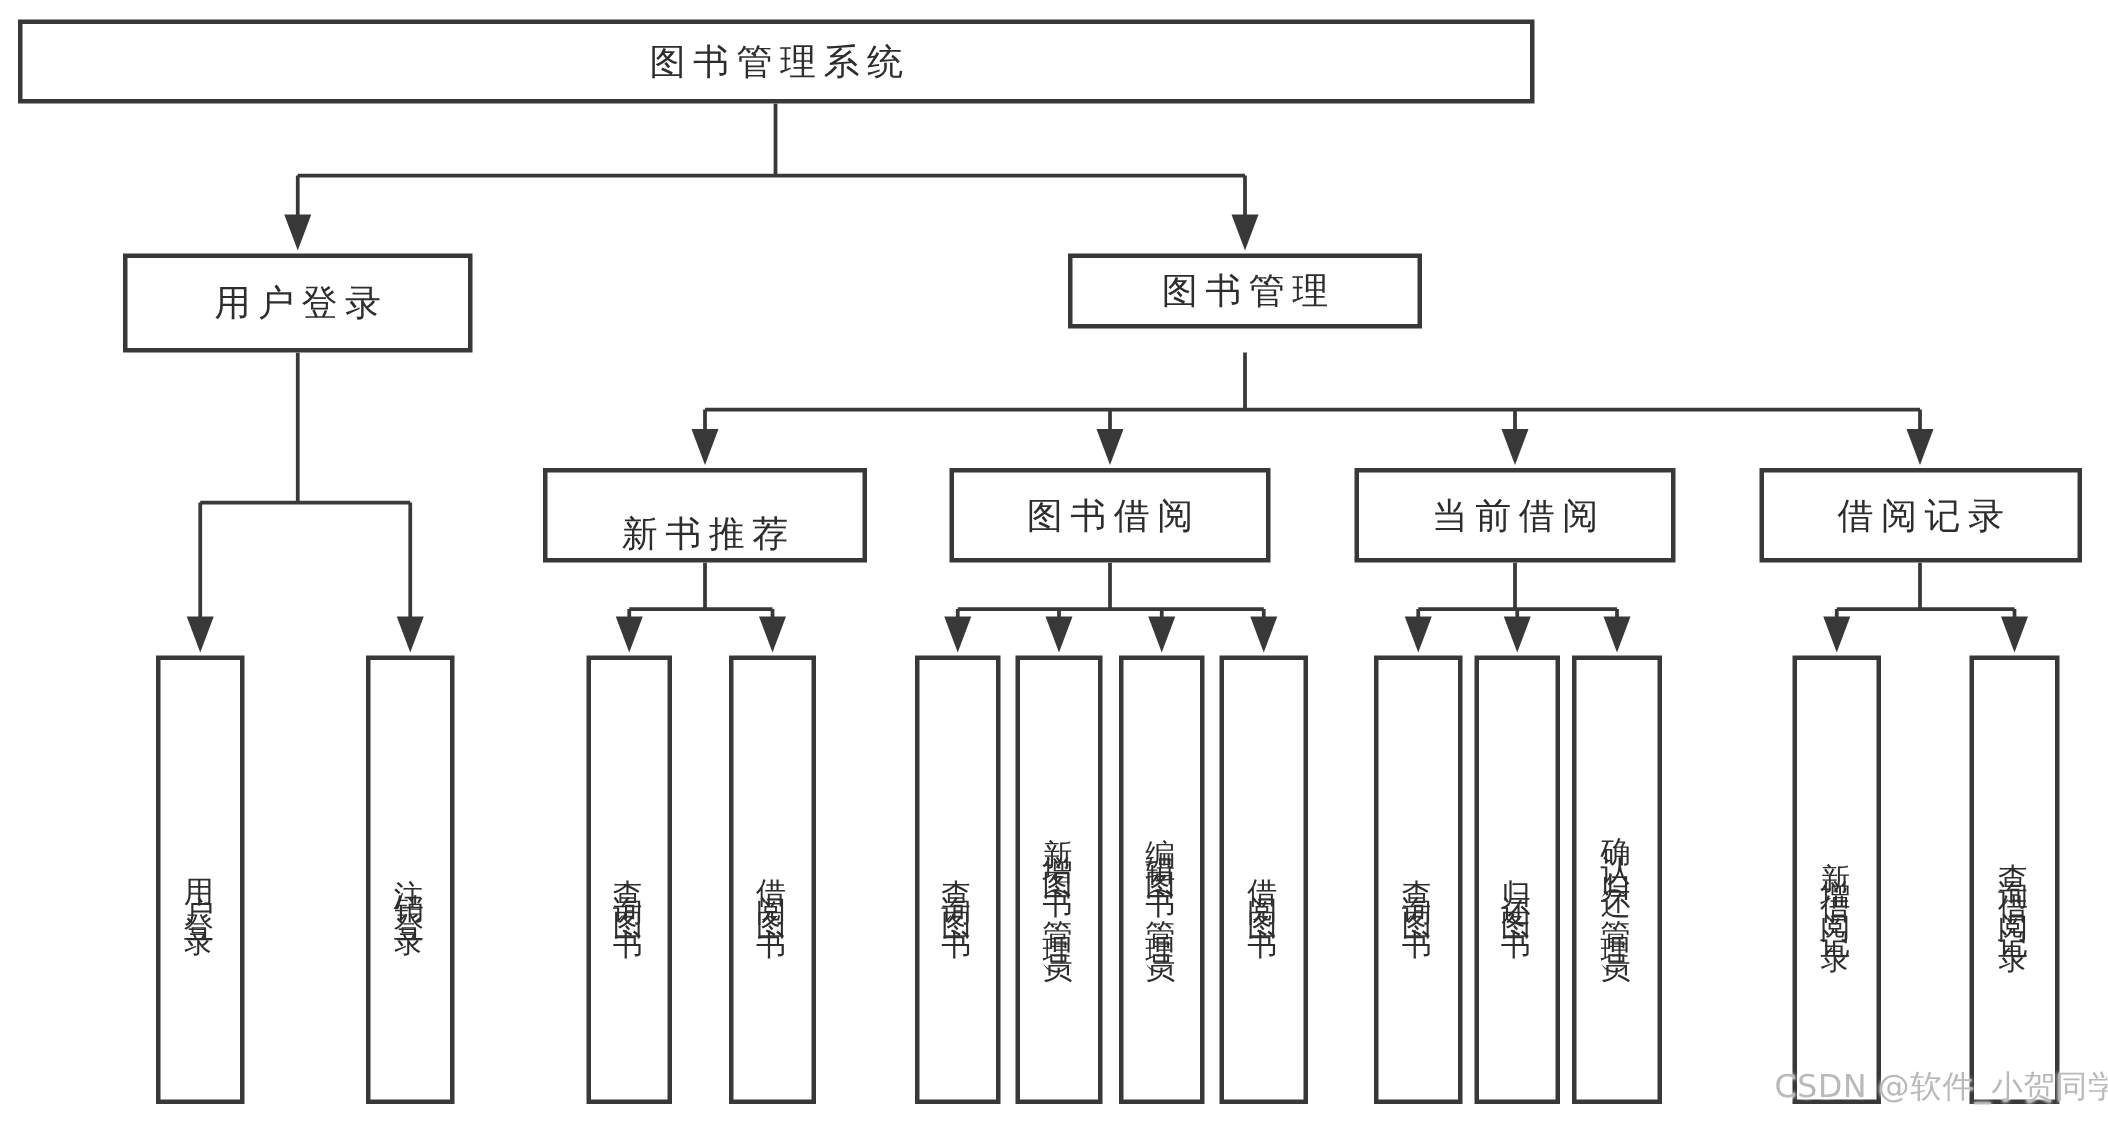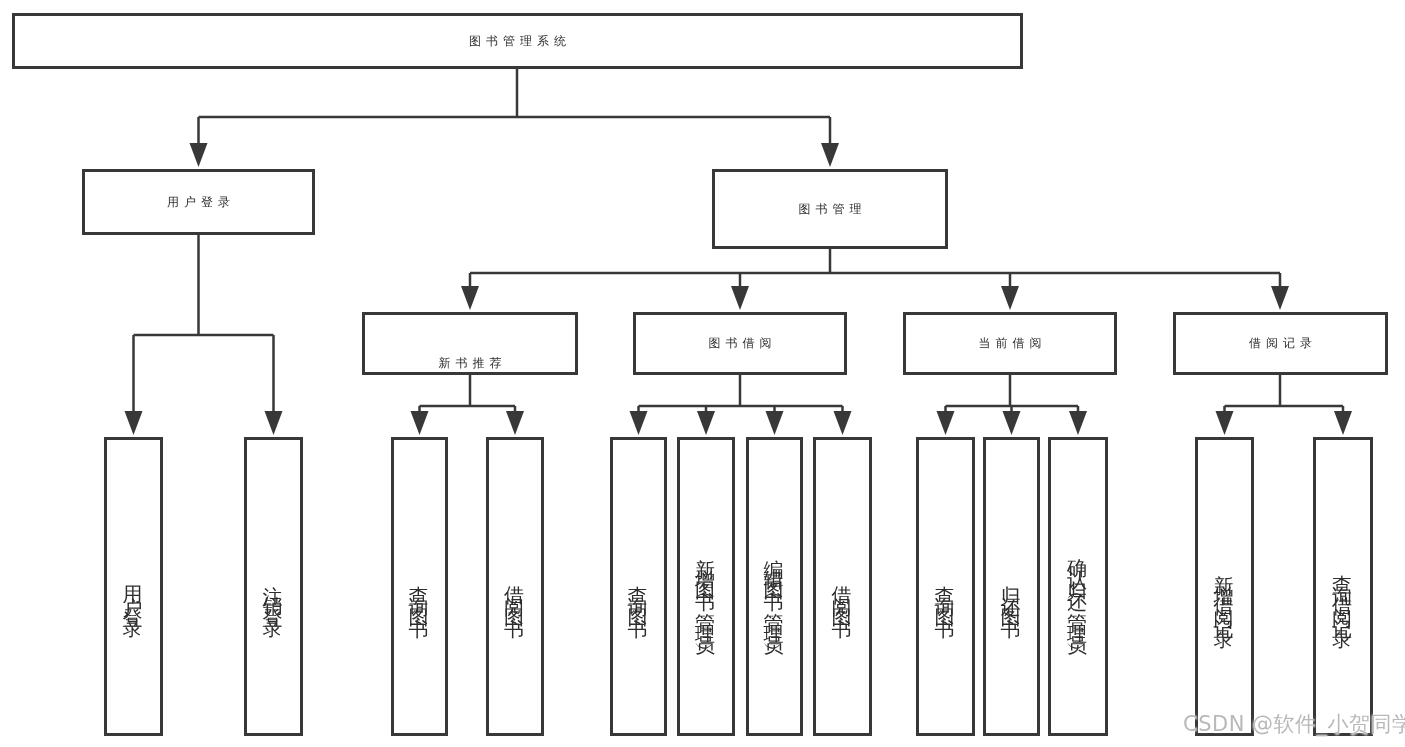--- a/index.html
+++ b/index.html
@@ -11,32 +11,32 @@
   html,body{margin:0;padding:0;background:var(--background);}
   body{font-family:"DejaVu Sans","Liberation Sans",sans-serif;}
   #canvas{position:relative;width:1405px;height:747px;background:var(--background);overflow:hidden;}
   #wires{position:absolute;left:0;top:0;color:var(--line);}
   .box{
     position:absolute;box-sizing:border-box;background:#fff;
     border:3px solid var(--line);
     display:flex;align-items:center;justify-content:center;
   }
   .hbox span{
-    font-size:12px;color:var(--text);letter-spacing:5px;margin-right:-5px;
+    font-size:24px;color:var(--text);letter-spacing:5px;margin-right:-5px;
     white-space:nowrap;
   }
   .vbox{top:437px;height:299px;}
   .vbox span{
     writing-mode:vertical-rl;text-orientation:mixed;
     font-size:20px;color:var(--text);letter-spacing:11px;margin-bottom:-11px;
     white-space:nowrap;
   }
   #root{left:12px;top:13px;width:1011px;height:56px;}
   #l2a{left:82px;top:169px;width:233px;height:66px;}
-  #l2b{left:712px;top:169px;width:236px;height:80px;}
+  #l2b{left:712px;top:169px;width:236px;height:50px;}
   #l3a{left:362px;top:312px;width:216px;height:63px;align-items:flex-end;}
   #l3b{left:633px;top:312px;width:214px;height:63px;}
   #l3c{left:903px;top:312px;width:214px;height:63px;}
   #l3d{left:1173px;top:312px;width:215px;height:63px;}
   #f1{left:104px;width:59px;}
   #f2{left:244px;width:59px;}
   #f3{left:391px;width:57px;}
   #f4{left:486px;width:58px;}
   #f5{left:610px;width:57px;}
   #f6{left:677px;width:58px;}

